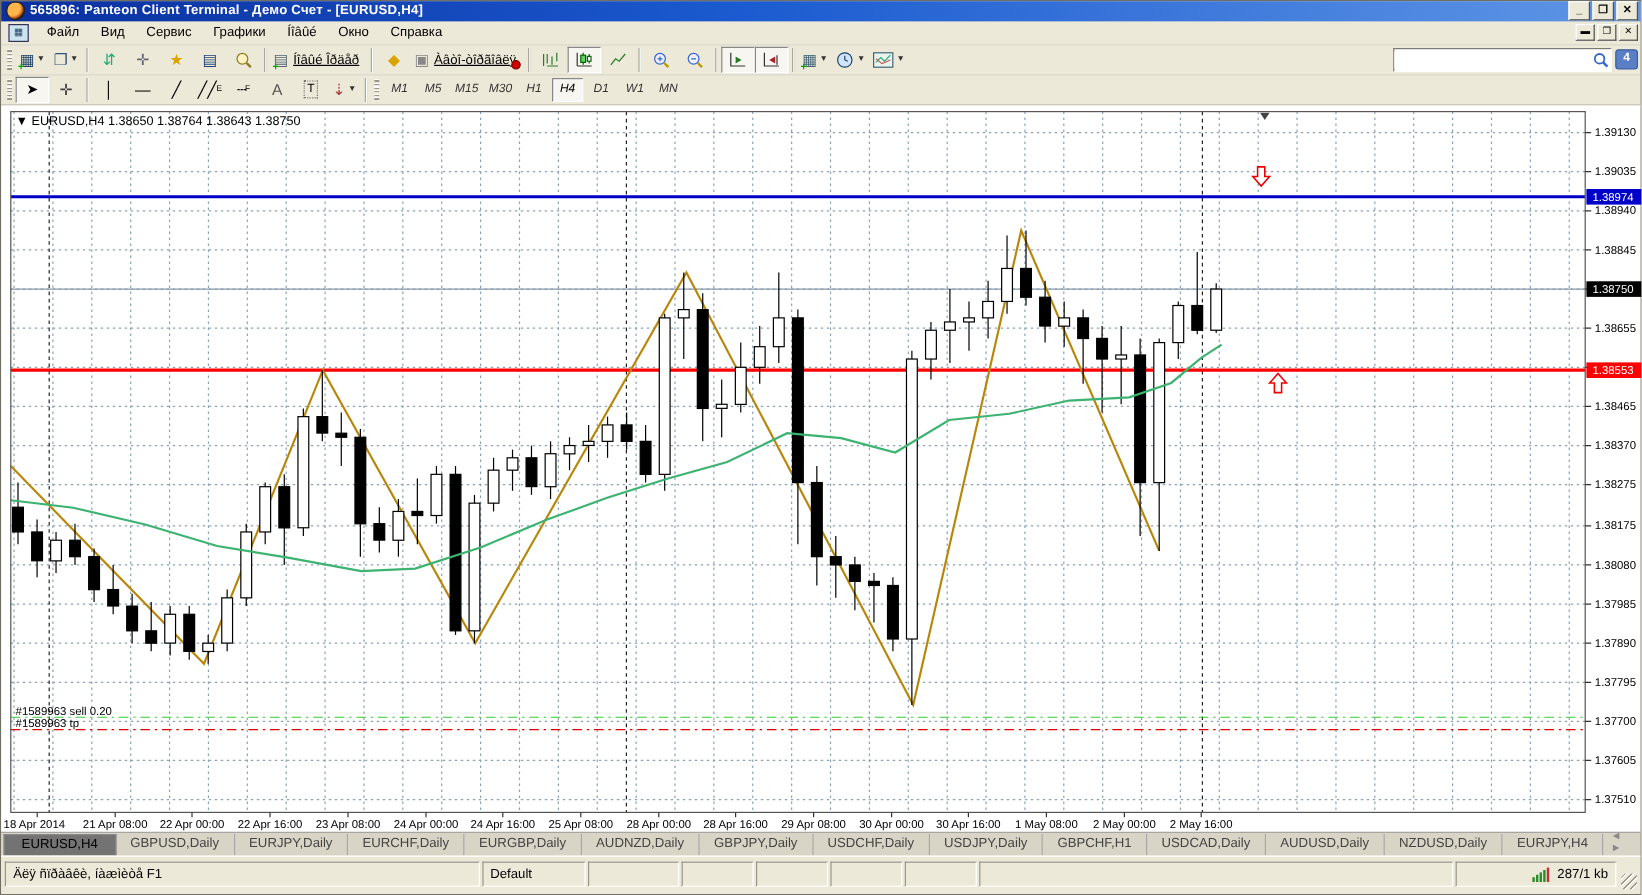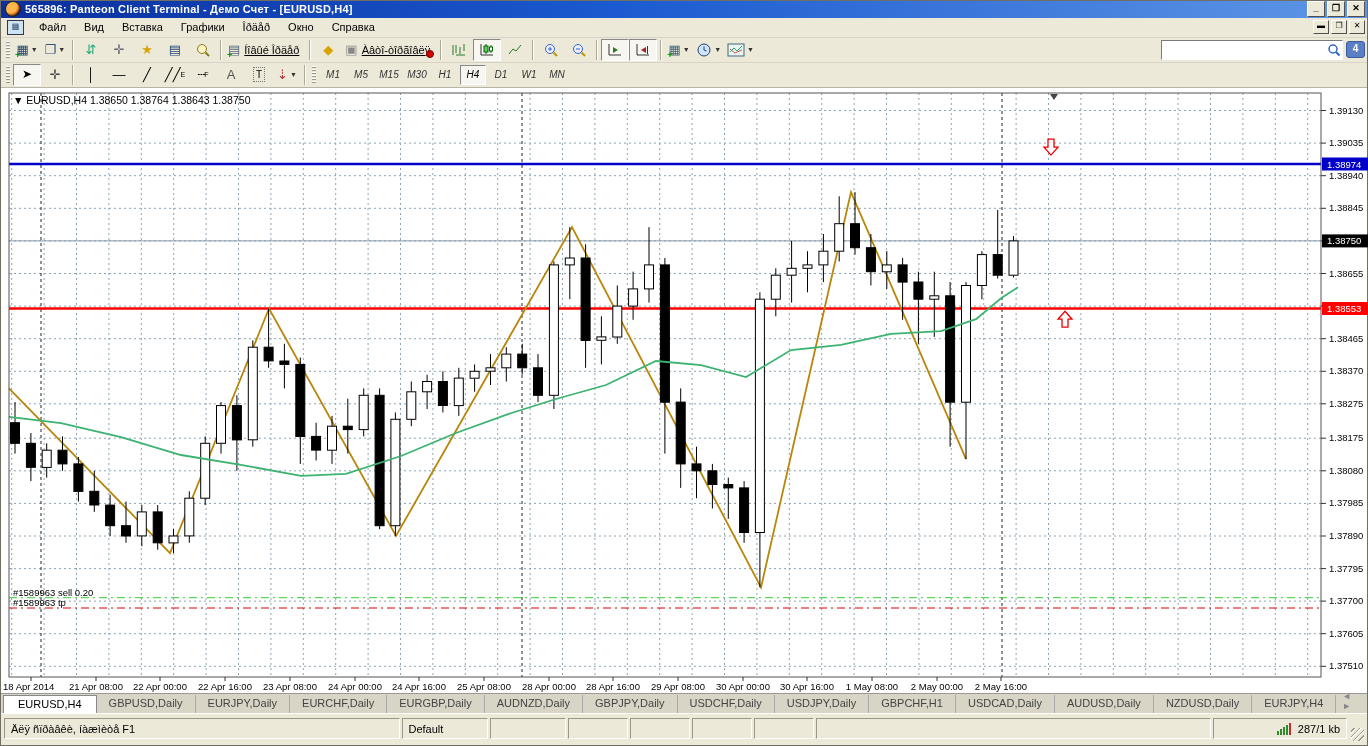--- a/index.html
+++ b/index.html
@@ -59,21 +59,21 @@
   .isv{display:block;}
 
   
   .chartwrap{height:604px;background:#fff;position:relative;border-top:1px solid #fff;}
   .chartwrap svg{display:block;}
 
   
   .tabsbar{height:19px;background:#d8d4c6;border-top:1px solid #999;display:flex;align-items:flex-end;
     padding:0 2px;font-size:11px;}
   .tab{padding:2px 12px 2px;color:#444;border-right:1px solid #aaa;white-space:nowrap;}
-  .tab.active{background:#ffffff;color:#000;border:1px solid #888;border-bottom:none;padding:2px 14px 3px;}
+  .tab.active{background:#737373;color:#000;border:1px solid #888;border-bottom:none;padding:2px 14px 3px;}
   .tab-arrows{margin-left:auto;color:#888;font-size:9px;padding:0 6px 2px;}
 
   
   .statusbar{height:29px;background:#ECE9D8;border-top:1px solid #fff;display:flex;align-items:center;
     padding:3px 3px 4px;}
   .spanel{height:19px;border:1px solid;border-color:#9a968a #fff #fff #9a968a;display:flex;
     align-items:center;padding:0 6px;margin-right:2px;white-space:nowrap;}
   .sp-help{flex:1;max-width:604px;}
   .sp-fill{flex:1;}
   .traffic{display:flex;align-items:flex-end;height:12px;margin-right:6px;}
@@ -92,23 +92,23 @@
     <span class="winbtn">_</span>
     <span class="winbtn">❐</span>
     <span class="winbtn">✕</span>
   </div>
 
   <div class="menubar">
     <span class="mdi-icon">▦</span>
     <span id="menu-items" style="display:flex">
         <span class="menu-item">Файл</span>
         <span class="menu-item">Вид</span>
-        <span class="menu-item">Вставка</span>
+        <span class="menu-item">Сервис</span>
         <span class="menu-item">Графики</span>
-        <span class="menu-item">Îðäåð</span>
+        <span class="menu-item">Íîâûé</span>
         <span class="menu-item">Окно</span>
         <span class="menu-item">Справка</span>
       </span>
     <span class="spacer"></span>
     <span class="mdibtn">▬</span>
     <span class="mdibtn">❐</span>
     <span class="mdibtn">✕</span>
   </div>
 
   <div class="toolbar tb1">

